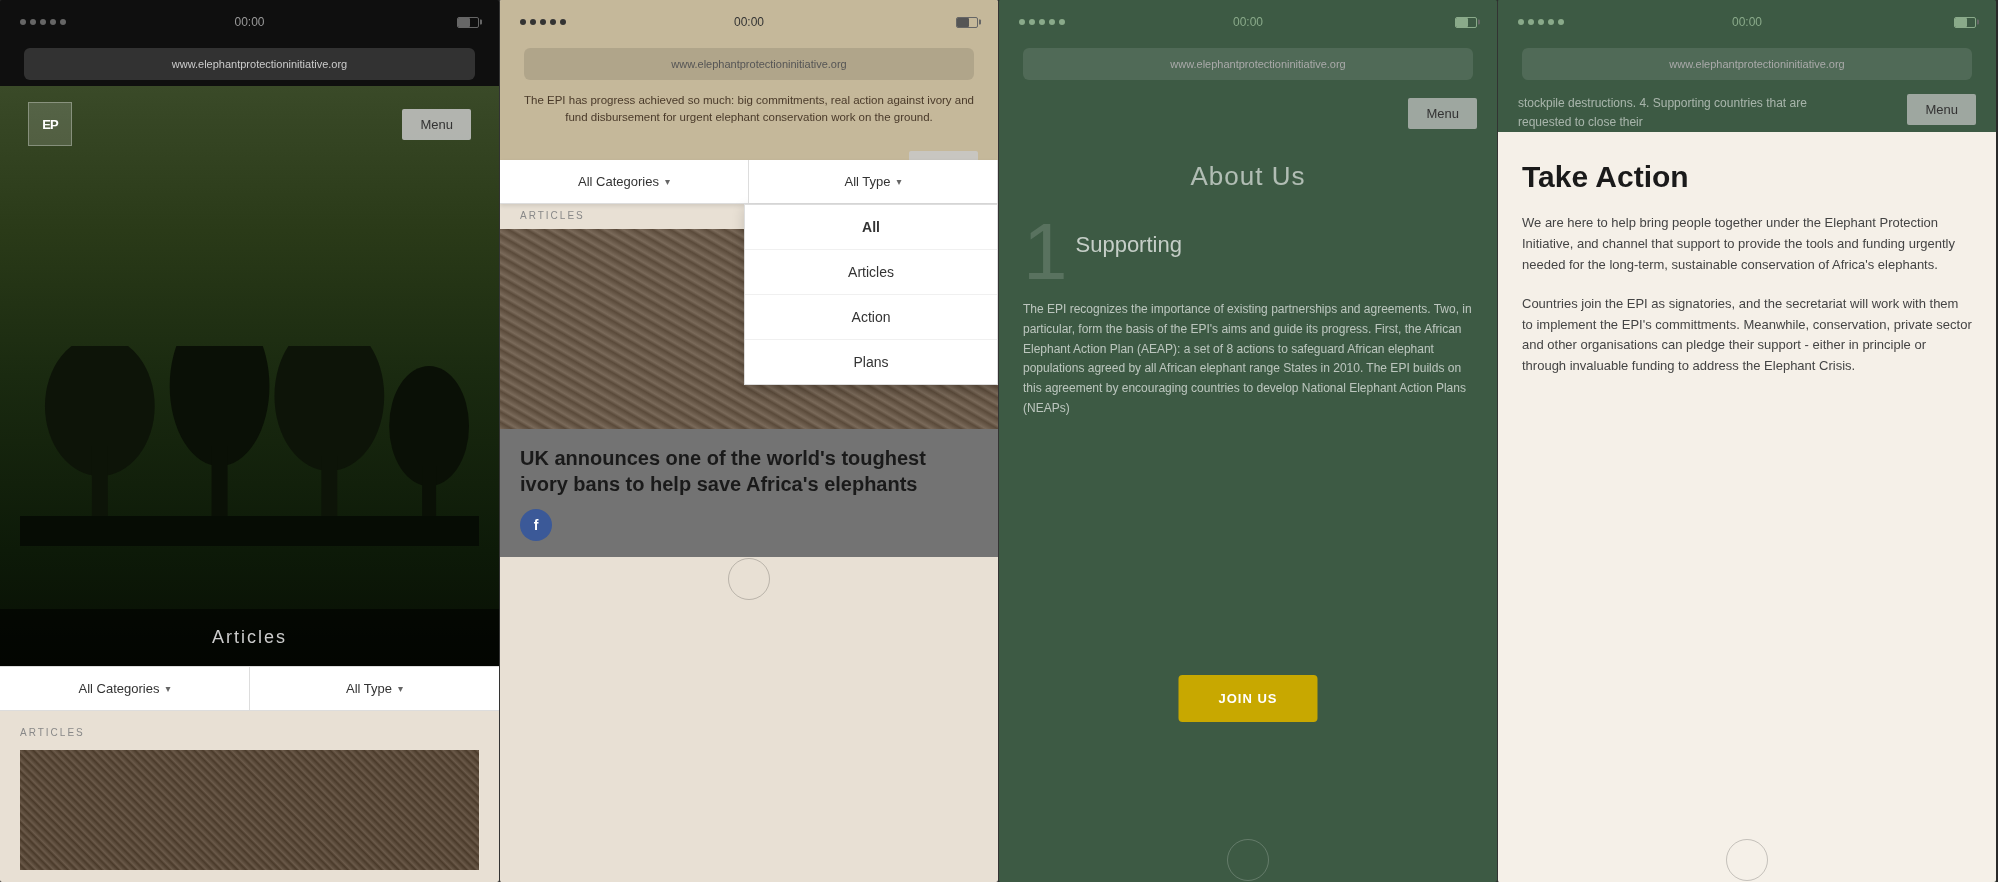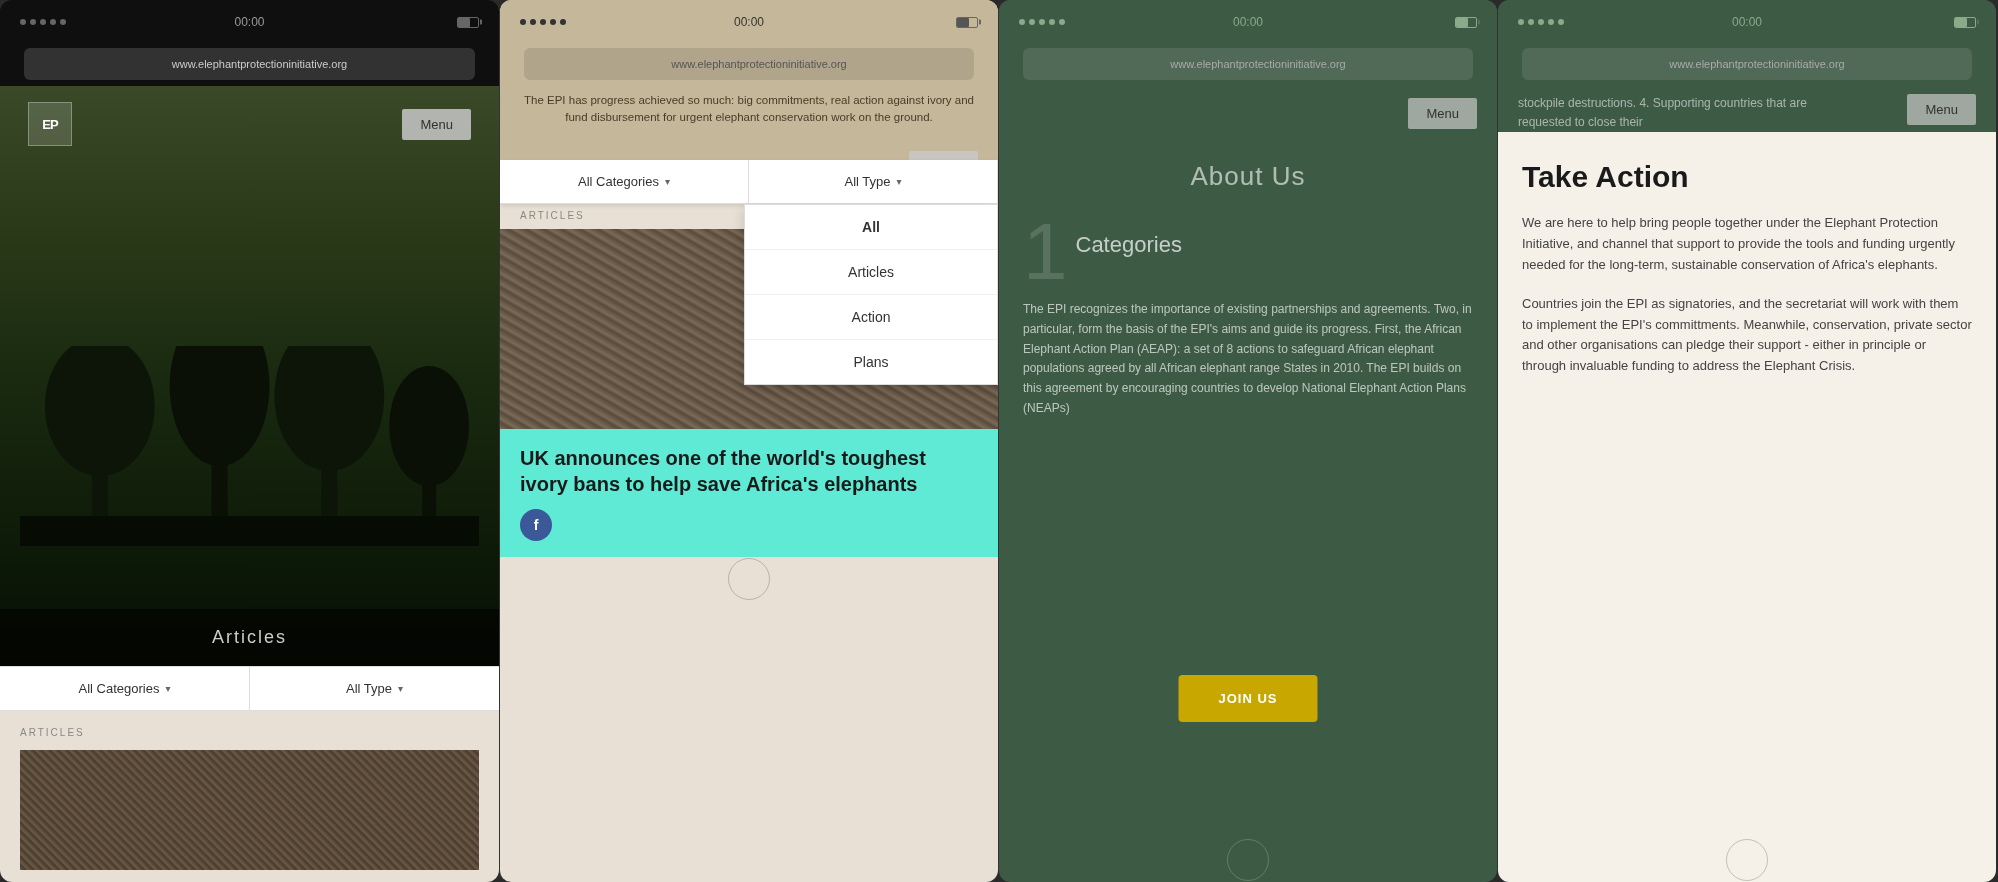--- a/index.html
+++ b/index.html
@@ -17,21 +17,21 @@
       gap: 0;
       width: 1998px;
       height: 882px;
       background: #2a2a2a;
     }
 
     .phone-frame {
       width: 499px;
       height: 882px;
       background: #1c1c1e;
-      border-radius: 12px;
+      border-radius: 2px;
       overflow: hidden;
       position: relative;
       flex-shrink: 0;
     }
 
     
     .status-bar {
       height: 44px;
       background: transparent;
       display: flex;
@@ -293,21 +293,21 @@
       letter-spacing: 2px;
       color: #888;
       padding: 16px 20px 8px;
     }
     .s2-article-thumb {
       width: 100%;
       height: 200px;
     }
     .s2-article-content {
       padding: 16px 20px;
-      background: #5eead4;
+      background: #737373;
     }
     .s2-article-title {
       font-size: 20px;
       font-weight: 700;
       color: #1a1a1a;
       line-height: 1.3;
       margin-bottom: 12px;
     }
     .fb-btn {
       width: 32px; height: 32px;
@@ -596,21 +596,21 @@
 
     <div class="screen3-navbar">
       <button class="menu-btn" style="background:rgba(200,200,200,0.7);">Menu</button>
     </div>
 
     <h1 class="screen3-title">About Us</h1>
 
     <div class="screen3-content">
       <div style="display:flex;align-items:flex-start;margin-bottom:8px;">
         <span class="acknowledge-num">1</span>
-        <h2 class="acknowledge-title">Categories</h2>
+        <h2 class="acknowledge-title">Supporting</h2>
       </div>
       <p class="screen3-body">The EPI recognizes the importance of existing partnerships and agreements. Two, in particular, form the basis of the EPI's aims and guide its progress. First, the African Elephant Action Plan (AEAP): a set of 8 actions to safeguard African elephant populations agreed by all African elephant range States in 2010. The EPI builds on this agreement by encouraging countries to develop National Elephant Action Plans (NEAPs)</p>
     </div>
 
     <button class="join-btn">JOIN US</button>
 
     <div class="home-indicator" style="position:absolute;bottom:0;left:0;right:0;background:transparent;">
       <div class="home-circle"></div>
     </div>
   </div>

